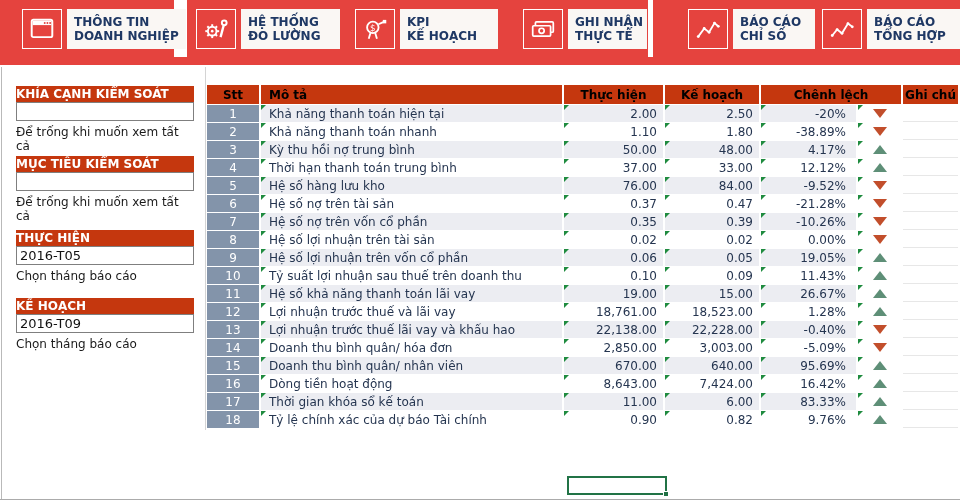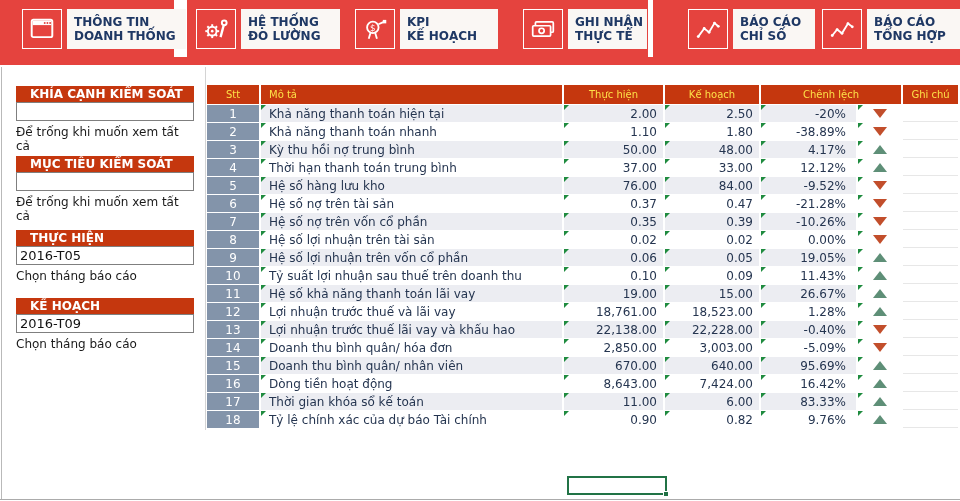--- a/index.html
+++ b/index.html
@@ -14,29 +14,29 @@
   .tool-icon { width:40px; height:40px; border:1px solid #fff; display:flex; align-items:center; justify-content:center; flex:0 0 auto; }
   .tool-label { background:#FAF7F4; height:40px; display:flex; flex-direction:column; justify-content:center; padding:0 7px; color:#1F3864; font-weight:bold; font-size:12px; line-height:14px; white-space:nowrap; }
 
   
   .win-left   { position:absolute; left:1px; top:67px; width:1px; height:432px; background:#B9B9B9; }
   .win-bottom { position:absolute; left:0; top:499px; width:960px; height:1px; background:#ABABAB; }
   .divider-v  { position:absolute; left:205px; top:67px; width:1px; height:363px; background:#D4D4D4; }
 
   
   .side-sec  { position:absolute; left:16px; width:178px; }
-  .side-head { height:16px; background:#C5370E; color:#fff; font-weight:bold; font-size:12px; line-height:16px; padding-left:14px; }
+  .side-head { height:16px; background:#C5370E; color:#fff; font-weight:bold; font-size:12px; line-height:16px; }
   .side-input{ display:block; width:178px; height:19px; border:1px solid #7F7F7F; background:#fff; font-family:"DejaVu Sans",sans-serif; font-size:13px; padding:0 3px; color:#111; }
   .side-hint { margin-top:4px; font-size:12px; color:#1A1A1A; }
 
   
   .ktable { position:absolute; left:207px; top:85px; width:751px; display:grid;
             grid-template-columns:52px 301px 99px 94px 95px 43px 55px;
             grid-template-rows:19px; grid-auto-rows:17px; column-gap:2px; row-gap:1px; background:#fff; }
-  .th { background:#C5370E; color:#fde047; font-weight:normal; font-size:10px; display:flex; align-items:center; justify-content:center; }
+  .th { background:#C5370E; color:#000000; font-weight:bold; font-size:12px; display:flex; align-items:center; justify-content:center; }
   .th-desc { justify-content:flex-start; padding-left:8px; }
   .th-diff { grid-column:5 / span 2; }
   .td { position:relative; font-size:12px; color:#253550; background:#fff; display:flex; align-items:center; overflow:hidden; white-space:nowrap; }
   .td-stt  { background:#8394AA; color:#fff; justify-content:center; }
   .td-desc { padding-left:8px; }
   .td-num  { justify-content:flex-end; padding-right:6px; }
   .td-pct  { justify-content:flex-end; padding-right:10px; }
   .td-arrow{ justify-content:center; }
   .td-note { border-bottom:1px solid #E7E7E7; }
   .stripe.alt { background:#ECEDF2; }
@@ -64,21 +64,21 @@
           <svg width="26" height="26" viewBox="0 0 24 24" fill="none" stroke="#fff" stroke-width="1.8">
             <rect x="2.5" y="3.5" width="19" height="16" rx="1.5"></rect>
             <rect x="3.4" y="4.4" width="17.2" height="4" fill="#fff" stroke="none"></rect>
             <circle cx="14.5" cy="6.4" r="0.9" fill="#E5433E" stroke="none"></circle>
             <circle cx="17" cy="6.4" r="0.9" fill="#E5433E" stroke="none"></circle>
             <circle cx="19.5" cy="6.4" r="0.9" fill="#E5433E" stroke="none"></circle>
           </svg>
         </div>
         <div class="tool-label" style="width:119px">
           <span>THÔNG TIN</span>
-          <span>DOANH THỐNG</span>
+          <span>DOANH NGHIỆP</span>
         </div>
       </div>
     </div>
 
     <div class="tb-block" style="left:187px;width:461px">
       <div class="tool-btn" style="margin-left:9px">
         <div class="tool-icon">
           <svg width="26" height="26" viewBox="0 0 24 24" fill="none" stroke="#fff" stroke-width="1.8">
             <circle cx="8.5" cy="14" r="4"></circle>
             <circle cx="8.5" cy="14" r="1.2" fill="#fff" stroke="none"></circle>

